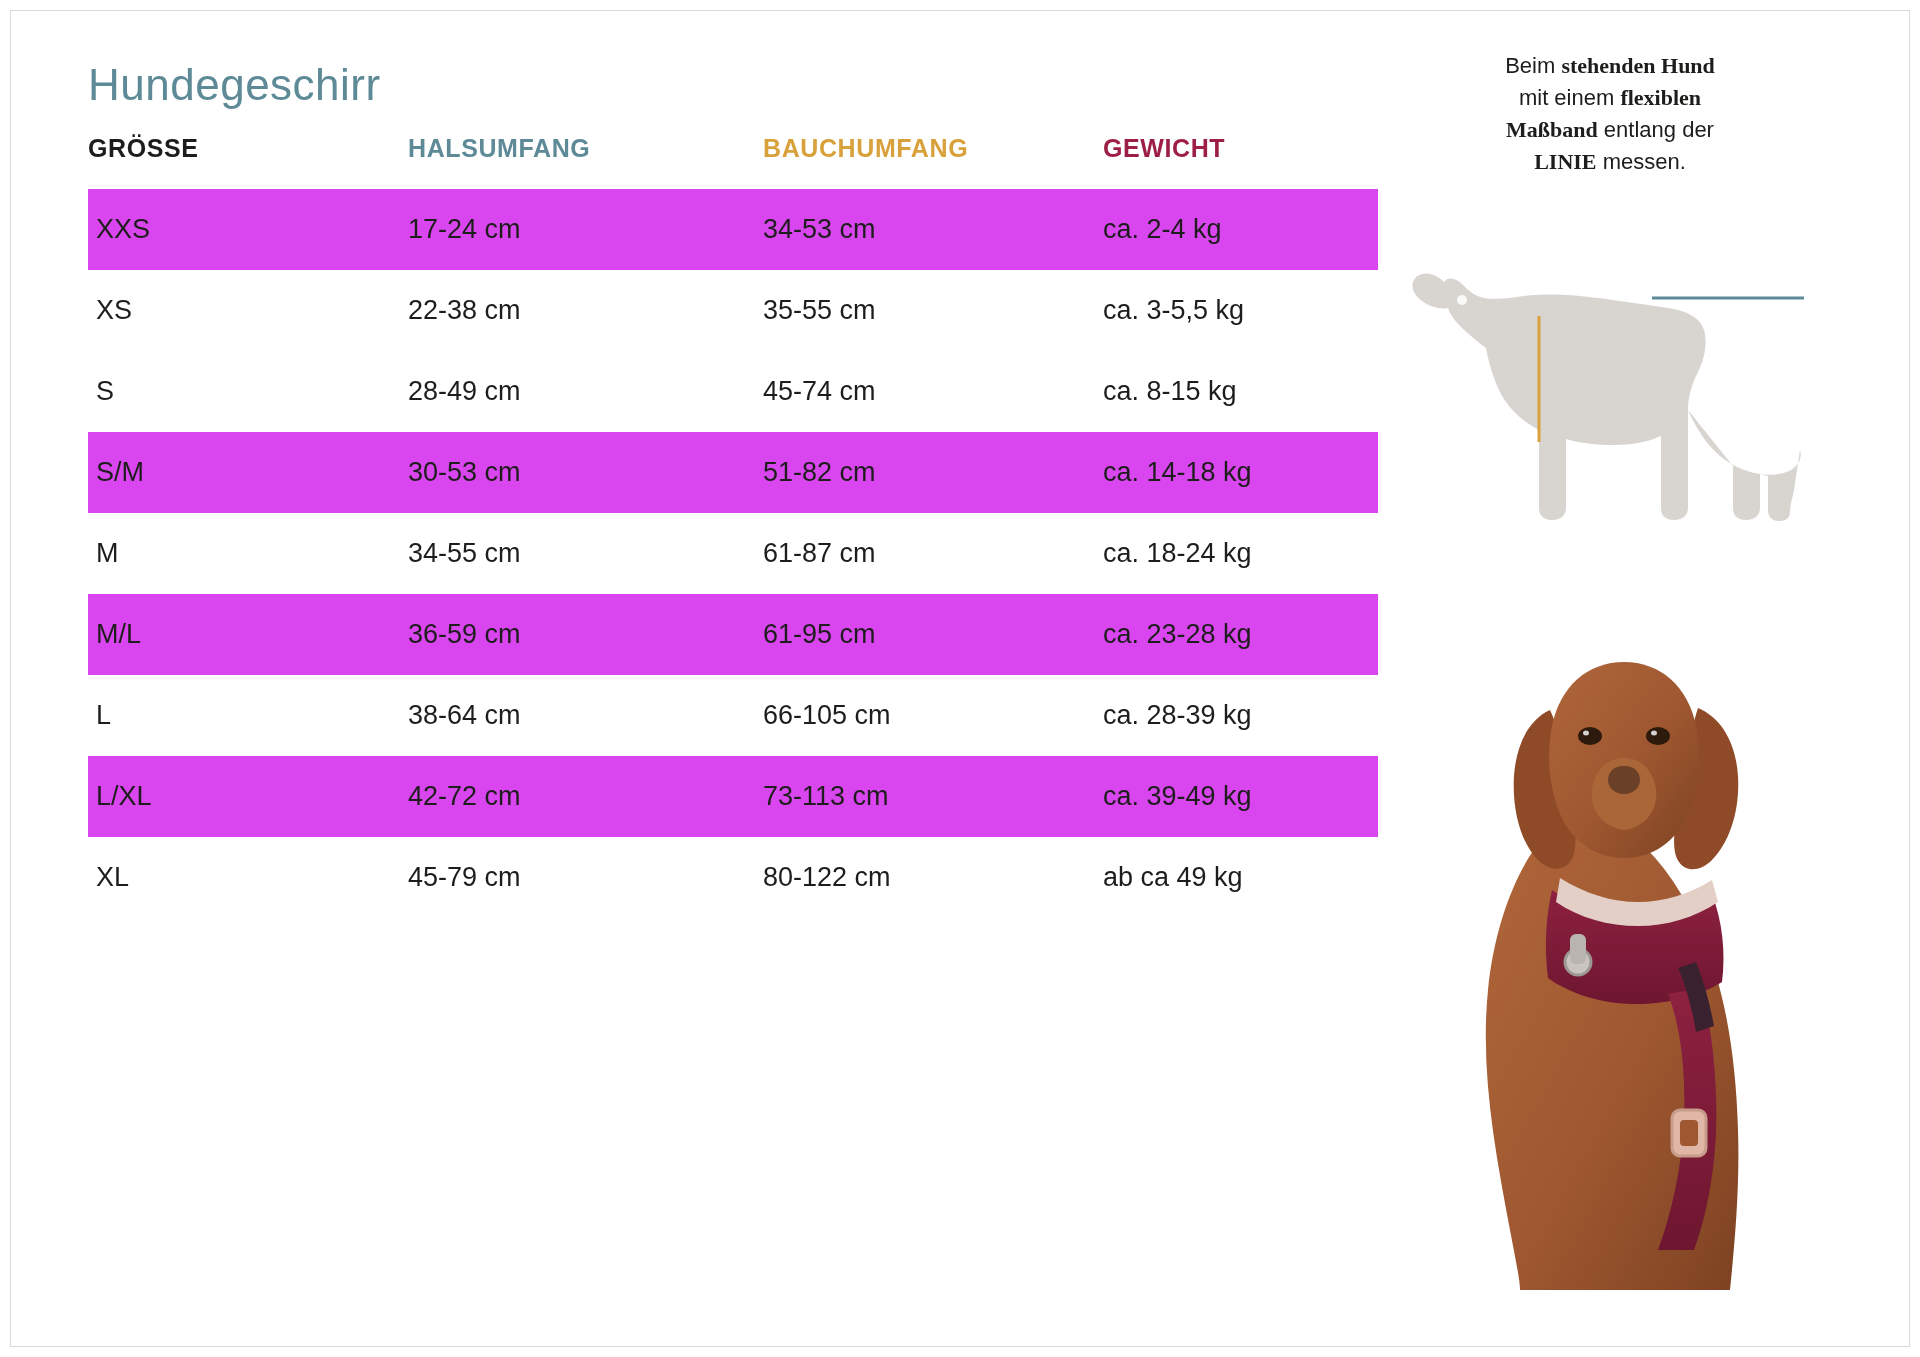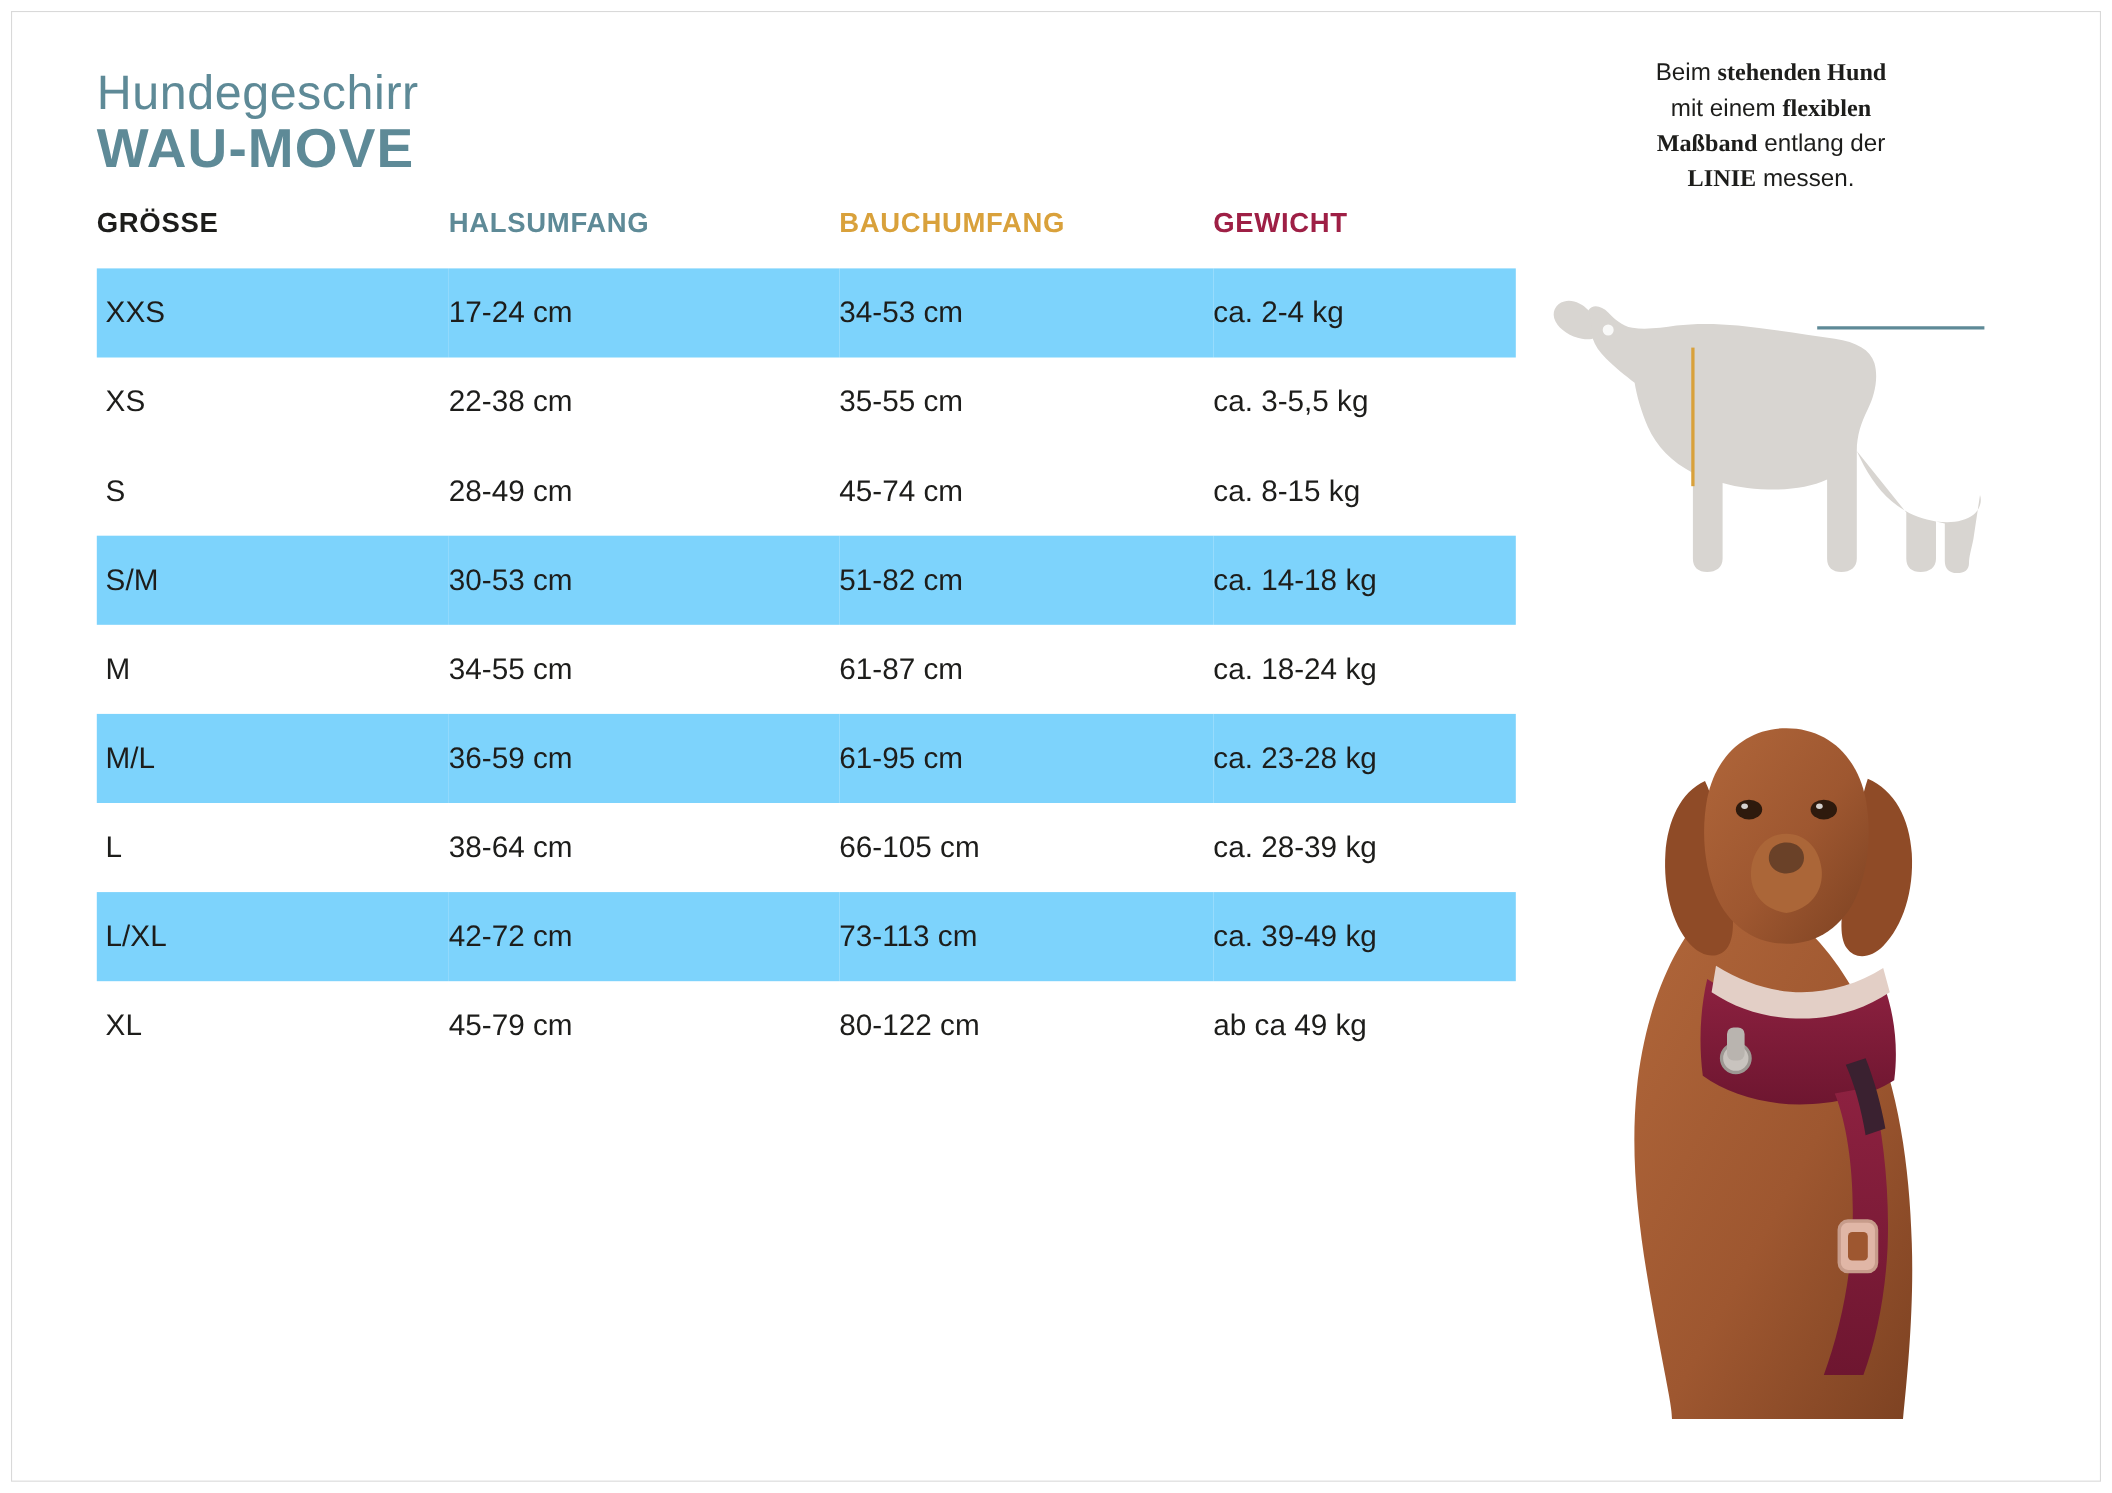--- a/index.html
+++ b/index.html
@@ -83,21 +83,21 @@
   table.size-table tbody td {
     font-size: 27px;
     font-weight: 400;
     color: #1d1d1b;
     height: 81px;
     vertical-align: middle;
     padding: 0;
   }
   table.size-table tbody td.col-size { padding-left: 8px; }
   table.size-table tbody tr.shaded td {
-    background: #7dd3fc;
+    background: #d946ef;
   }
 
   
   .right-col {
     position: absolute;
     left: 1400px;
     top: 50px;
     width: 430px;
   }
   .measure-note {
@@ -127,21 +127,20 @@
 </style>
 </head>
 <body>
 
 <div class="page">
   <div class="border-frame"></div>
 
   <div class="left-col">
     <div class="title-block">
       <div class="title-line1">Hundegeschirr</div>
-      <div class="title-line2">WAU-MOVE</div>
     </div>
 
     <table class="size-table">
       <colgroup>
         <col class="c1">
           <col class="c2">
           <col class="c3">
           <col class="c4">
       </colgroup>
       <thead>

